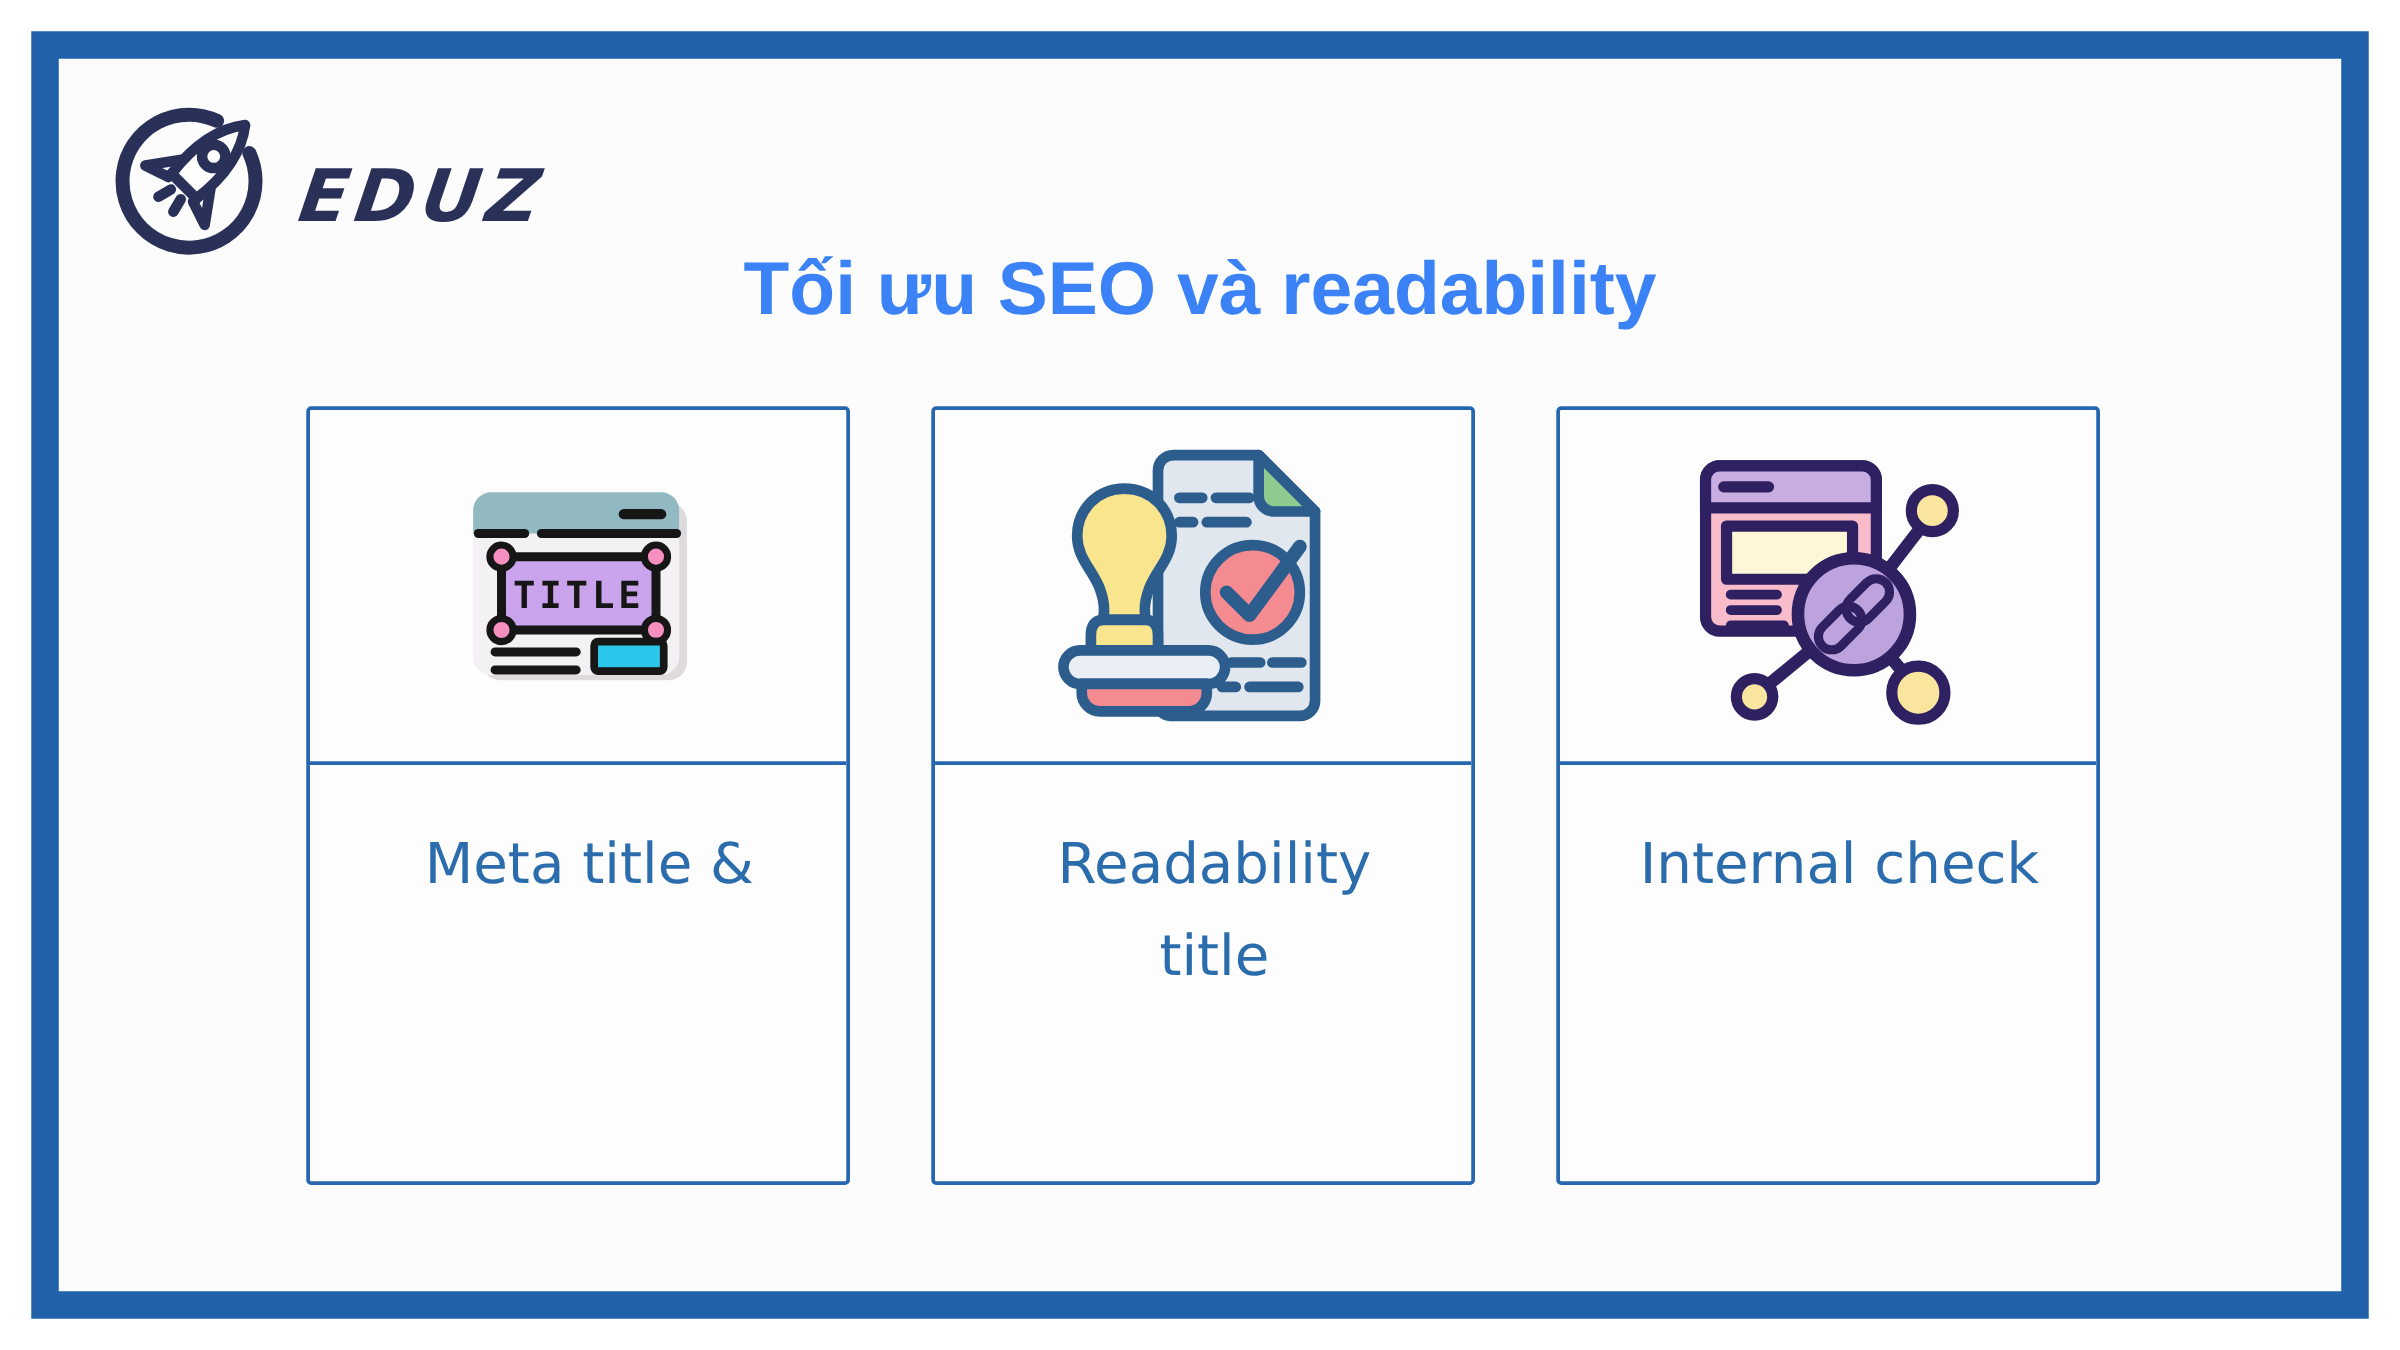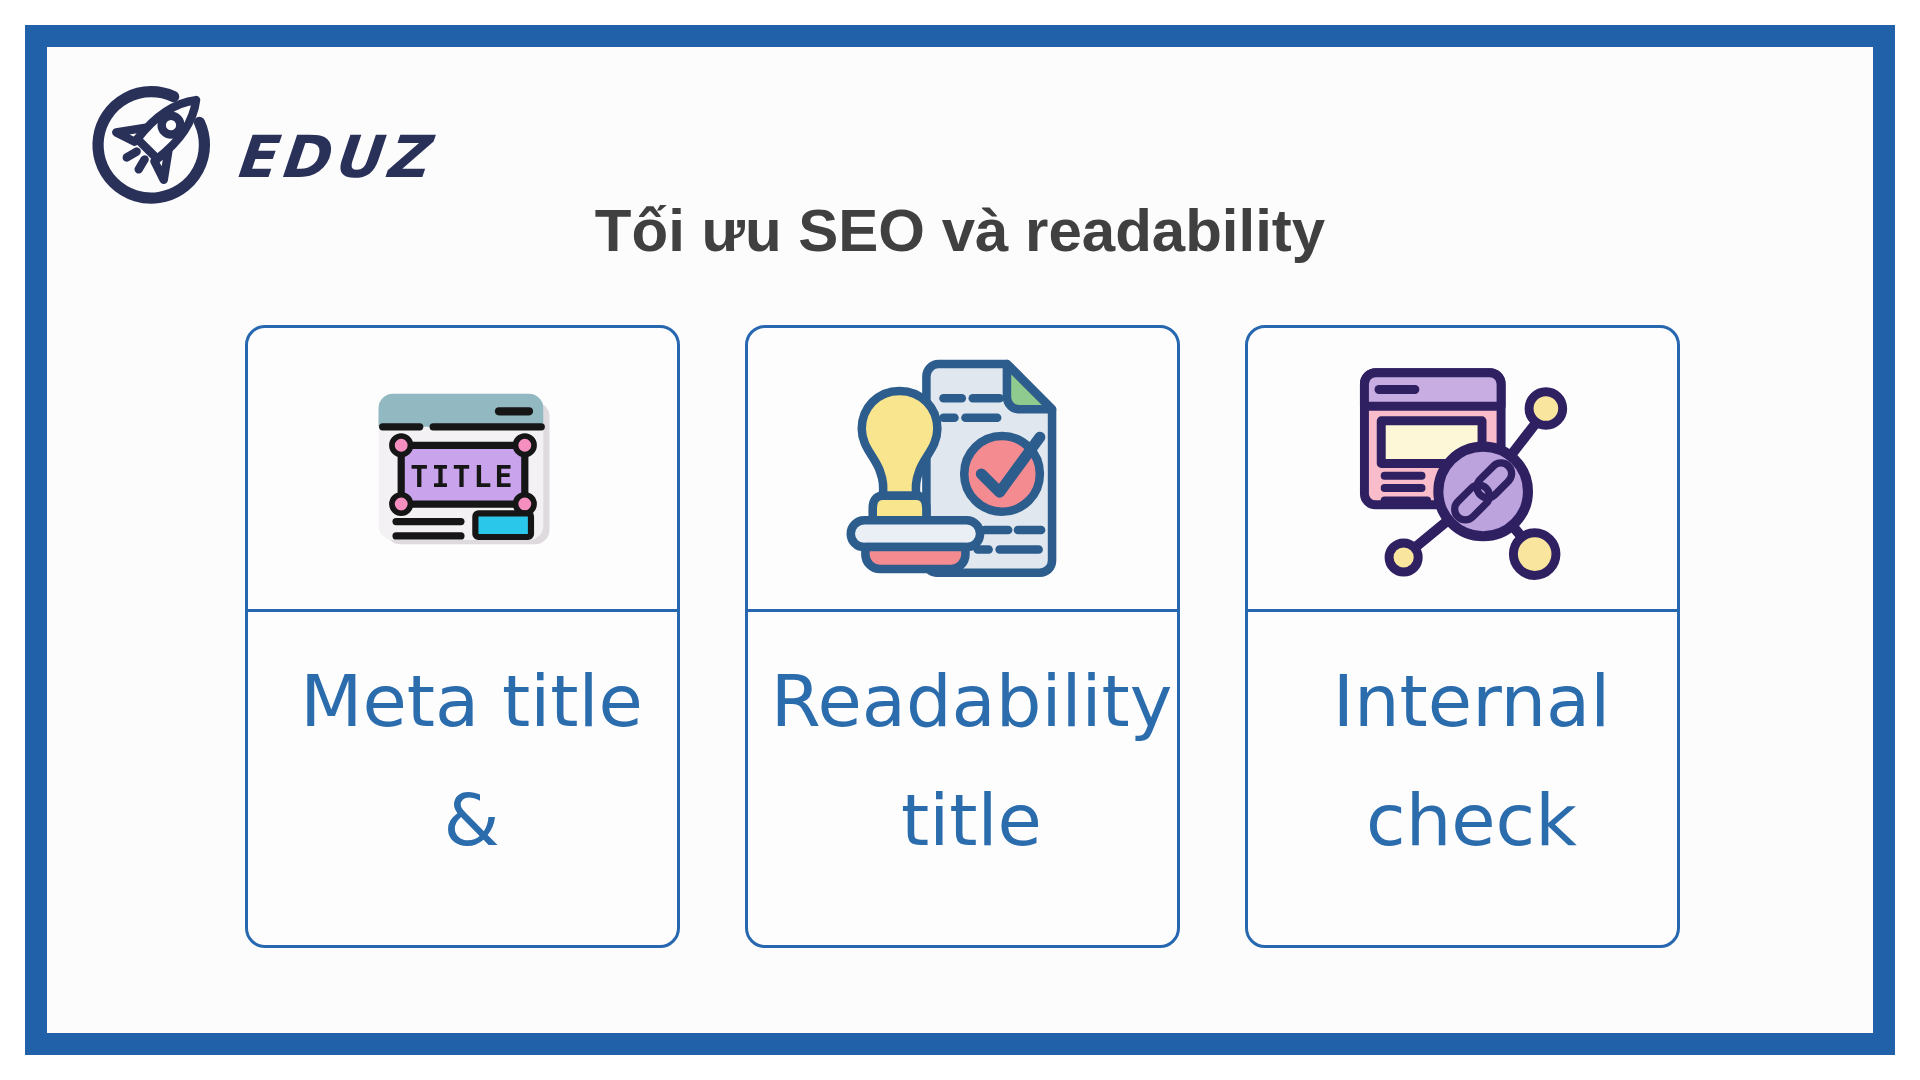--- a/index.html
+++ b/index.html
@@ -14,31 +14,31 @@
   
   .logo { position:absolute; left:84px; top:74px; display:flex; align-items:center; }
   .logo svg { display:block; }
   .brand-text { font-family:"DejaVu Sans", sans-serif; font-weight:bold; font-style:italic;
                 font-size:58px; letter-spacing:5px; color:#2a3158;
                 transform:skewX(-8deg); margin-left:16px; margin-top:26px; }
 
   
   .page-title { position:absolute; left:0; top:196px; width:1920px; text-align:center;
                 font-family:"Liberation Sans", sans-serif; font-weight:bold;
-                font-size:60px; letter-spacing:0px; color:#404040; }
+                font-size:60px; letter-spacing:0px; color:#3b82f6; }
 
   
   .cards { position:absolute; left:245px; top:325px; display:flex; gap:65px; }
   .card { width:435px; height:623px; background:#fdfdfe;
-          border:3px solid #2767b0; border-radius:20px; overflow:hidden;
+          border:3px solid #2767b0; border-radius:4px; overflow:hidden;
           display:flex; flex-direction:column; }
   .card-icon { height:284px; flex:0 0 284px; border-bottom:3px solid #2767b0;
                display:flex; align-items:center; justify-content:center; }
-  .card-text { flex:1; padding-top:30px; text-align:center;
-               font-size:72px; line-height:1.65; color:#2b6cad;margin-left:18px; }
+  .card-text { flex:1; padding-top:42px; text-align:center;
+               font-size:45px; line-height:1.65; color:#2b6cad;margin-left:18px; }
   .card-text span { display:block; }
 </style>
 </head>
 <body>
 
 <div class="canvas">
 
   <div class="frame"></div>
 
   <div class="logo">

